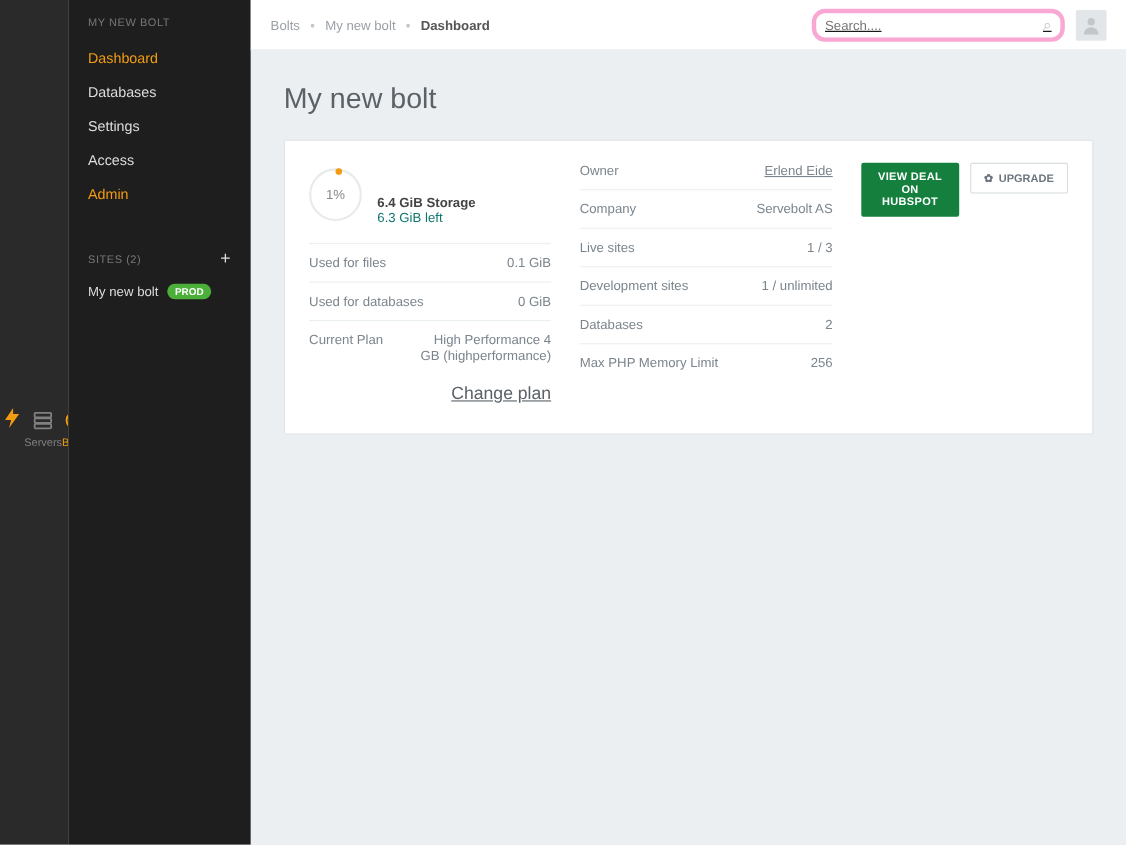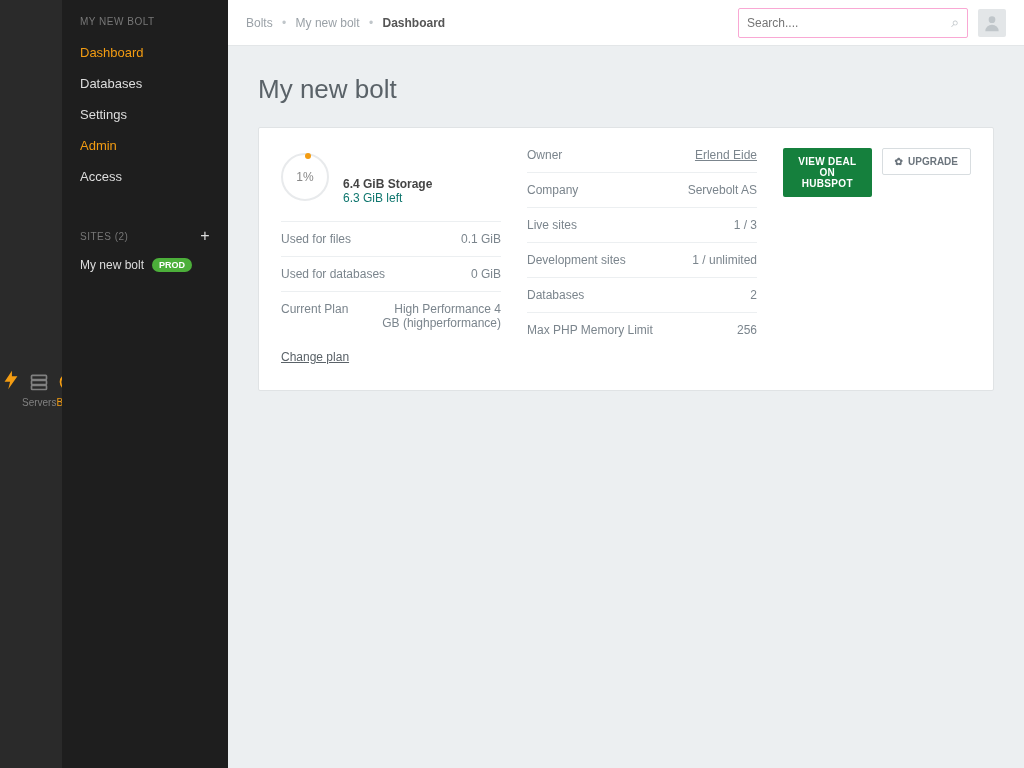--- a/index.html
+++ b/index.html
@@ -16,21 +16,21 @@
 .subnav a.active { color: #f39c12; }
 .subnav .sites-hdr { display:flex; justify-content:space-between; align-items:center; padding: 8px 18px 6px; margin-top: 28px; color:#777; font-size:10px; letter-spacing:0.5px; }
 .subnav .sites-hdr .plus { color:#ddd; font-size:16px; cursor:pointer; line-height:1; }
 .subnav .site-item { display:flex; align-items:center; gap:8px; padding:8px 18px; color:#ddd; font-size:12px; cursor:pointer; }
 .badge-prod { background:#4caf3a; color:#fff; font-size:9px; font-weight:bold; padding:2px 7px; border-radius:9px; }
 .main { flex: 1; display:flex; flex-direction:column; background:#eceff1; }
 .topbar { height: 46px; background:#fff; display:flex; align-items:center; padding: 1px 18px; border-bottom:1px solid #e3e6e8; }
 .breadcrumb { flex:1; color:#9aa1a7; font-size:12px; }
 .breadcrumb .sep { margin:0 6px; color:#c0c6ca; }
 .breadcrumb .current { color:#555; font-weight:bold; }
-.search { width:230px; height:30px; border:1px solid #f9a8d4; border-radius:2px; display:flex; align-items:center; padding:0 8px; margin-right:10px; }
+.search { width:230px; height:30px; border:4px solid #f9a8d4; border-radius:12px; display:flex; align-items:center; padding:0 8px; margin-right:10px;text-decoration:underline; }
 .search input { border:0; outline:0; flex:1; font-size:12px; color:#666; }
 .search .mag { color:#c0c6ca; font-size:14px; }
 .avatar { width:28px; height:28px; background:#e3e6e8; border-radius:2px; display:flex; align-items:center; justify-content:center; color:#c0c6ca; }
 .content { padding: 28px 30px; }
 .page-title { font-size:26px; font-weight:300; color:#5a6268; margin-bottom:22px; }
 .panel { background:#fff; border:1px solid #e0e3e5; border-radius:2px; padding:20px 22px 26px; display:flex; gap:26px; align-items:flex-start; }
 .box-left { width:220px; }
 .storage-row { display:flex; gap:14px; align-items:center; margin-bottom:16px; }
 .circle { width:48px; height:48px; border-radius:50%; border:2px solid #e8eaec; display:flex; align-items:center; justify-content:center; font-size:12px; color:#888; position:relative; }
 .circle::before { content:""; position:absolute; top:-2px; left:22px; width:6px; height:6px; border-radius:50%; background:#f39c12; }
@@ -38,21 +38,21 @@
 .storage-text .st2 { font-size:12px; color:#0f766e; }
 .kv { display:flex; justify-content:space-between; padding:10px 0; border-top:1px solid #eceff1; font-size:12px; color:#7b858d; }
 .kv:first-of-type { border-top:1px solid #eceff1; }
 .kv .v { color:#7b858d; text-align:right; }
 .link { color:#5a6268; text-decoration:underline; cursor:pointer; }
 .box-mid { width:230px; }
 .box-mid .kv:first-child { border-top:0; padding-top:0; }
 .box-right { flex:1; display:flex; gap:10px; justify-content:flex-end; align-items:flex-start; }
 .btn-orange { background:#15803d; color:#fff; border:0; padding:8px 12px; font-size:10px; font-weight:bold; letter-spacing:0.3px; cursor:pointer; border-radius:2px; }
 .btn-light { background:#fff; border:1px solid #d8dde0; color:#6c757d; padding:7px 12px; font-size:10px; font-weight:bold; cursor:pointer; border-radius:2px; display:flex; align-items:center; gap:5px; }
-.change-plan { padding-top:10px; font-size:12px; }
+.change-plan { text-align:right; padding-top:10px; font-size:16px; }
 </style>
 </head>
 <body>
 
 <div class="app">
   <div class="iconbar">
     <div class="logo">
       <svg width="22" height="22" viewBox="0 0 24 24">
           <path d="M13 2 L5 14 L11 14 L9 22 L19 8 L13 8 Z" fill="#f39c12"></path>
         </svg>
@@ -85,22 +85,22 @@
       </span>
       <span>SSL</span>
     </div>
   </div>
 
   <div class="subnav">
     <div class="section-title">MY NEW BOLT</div>
     <a class="active">Dashboard</a>
     <a>Databases</a>
     <a>Settings</a>
+    <a>Access</a>
     <a style="color:#f39c12">Admin</a>
-    <a>Access</a>
 
     <div class="sites-hdr">
       <span>SITES (2)</span>
       <span class="plus">+</span>
     </div>
     <div class="site-item">
       <span>My new bolt</span>
       <span class="badge-prod">PROD</span>
     </div>
   </div>

